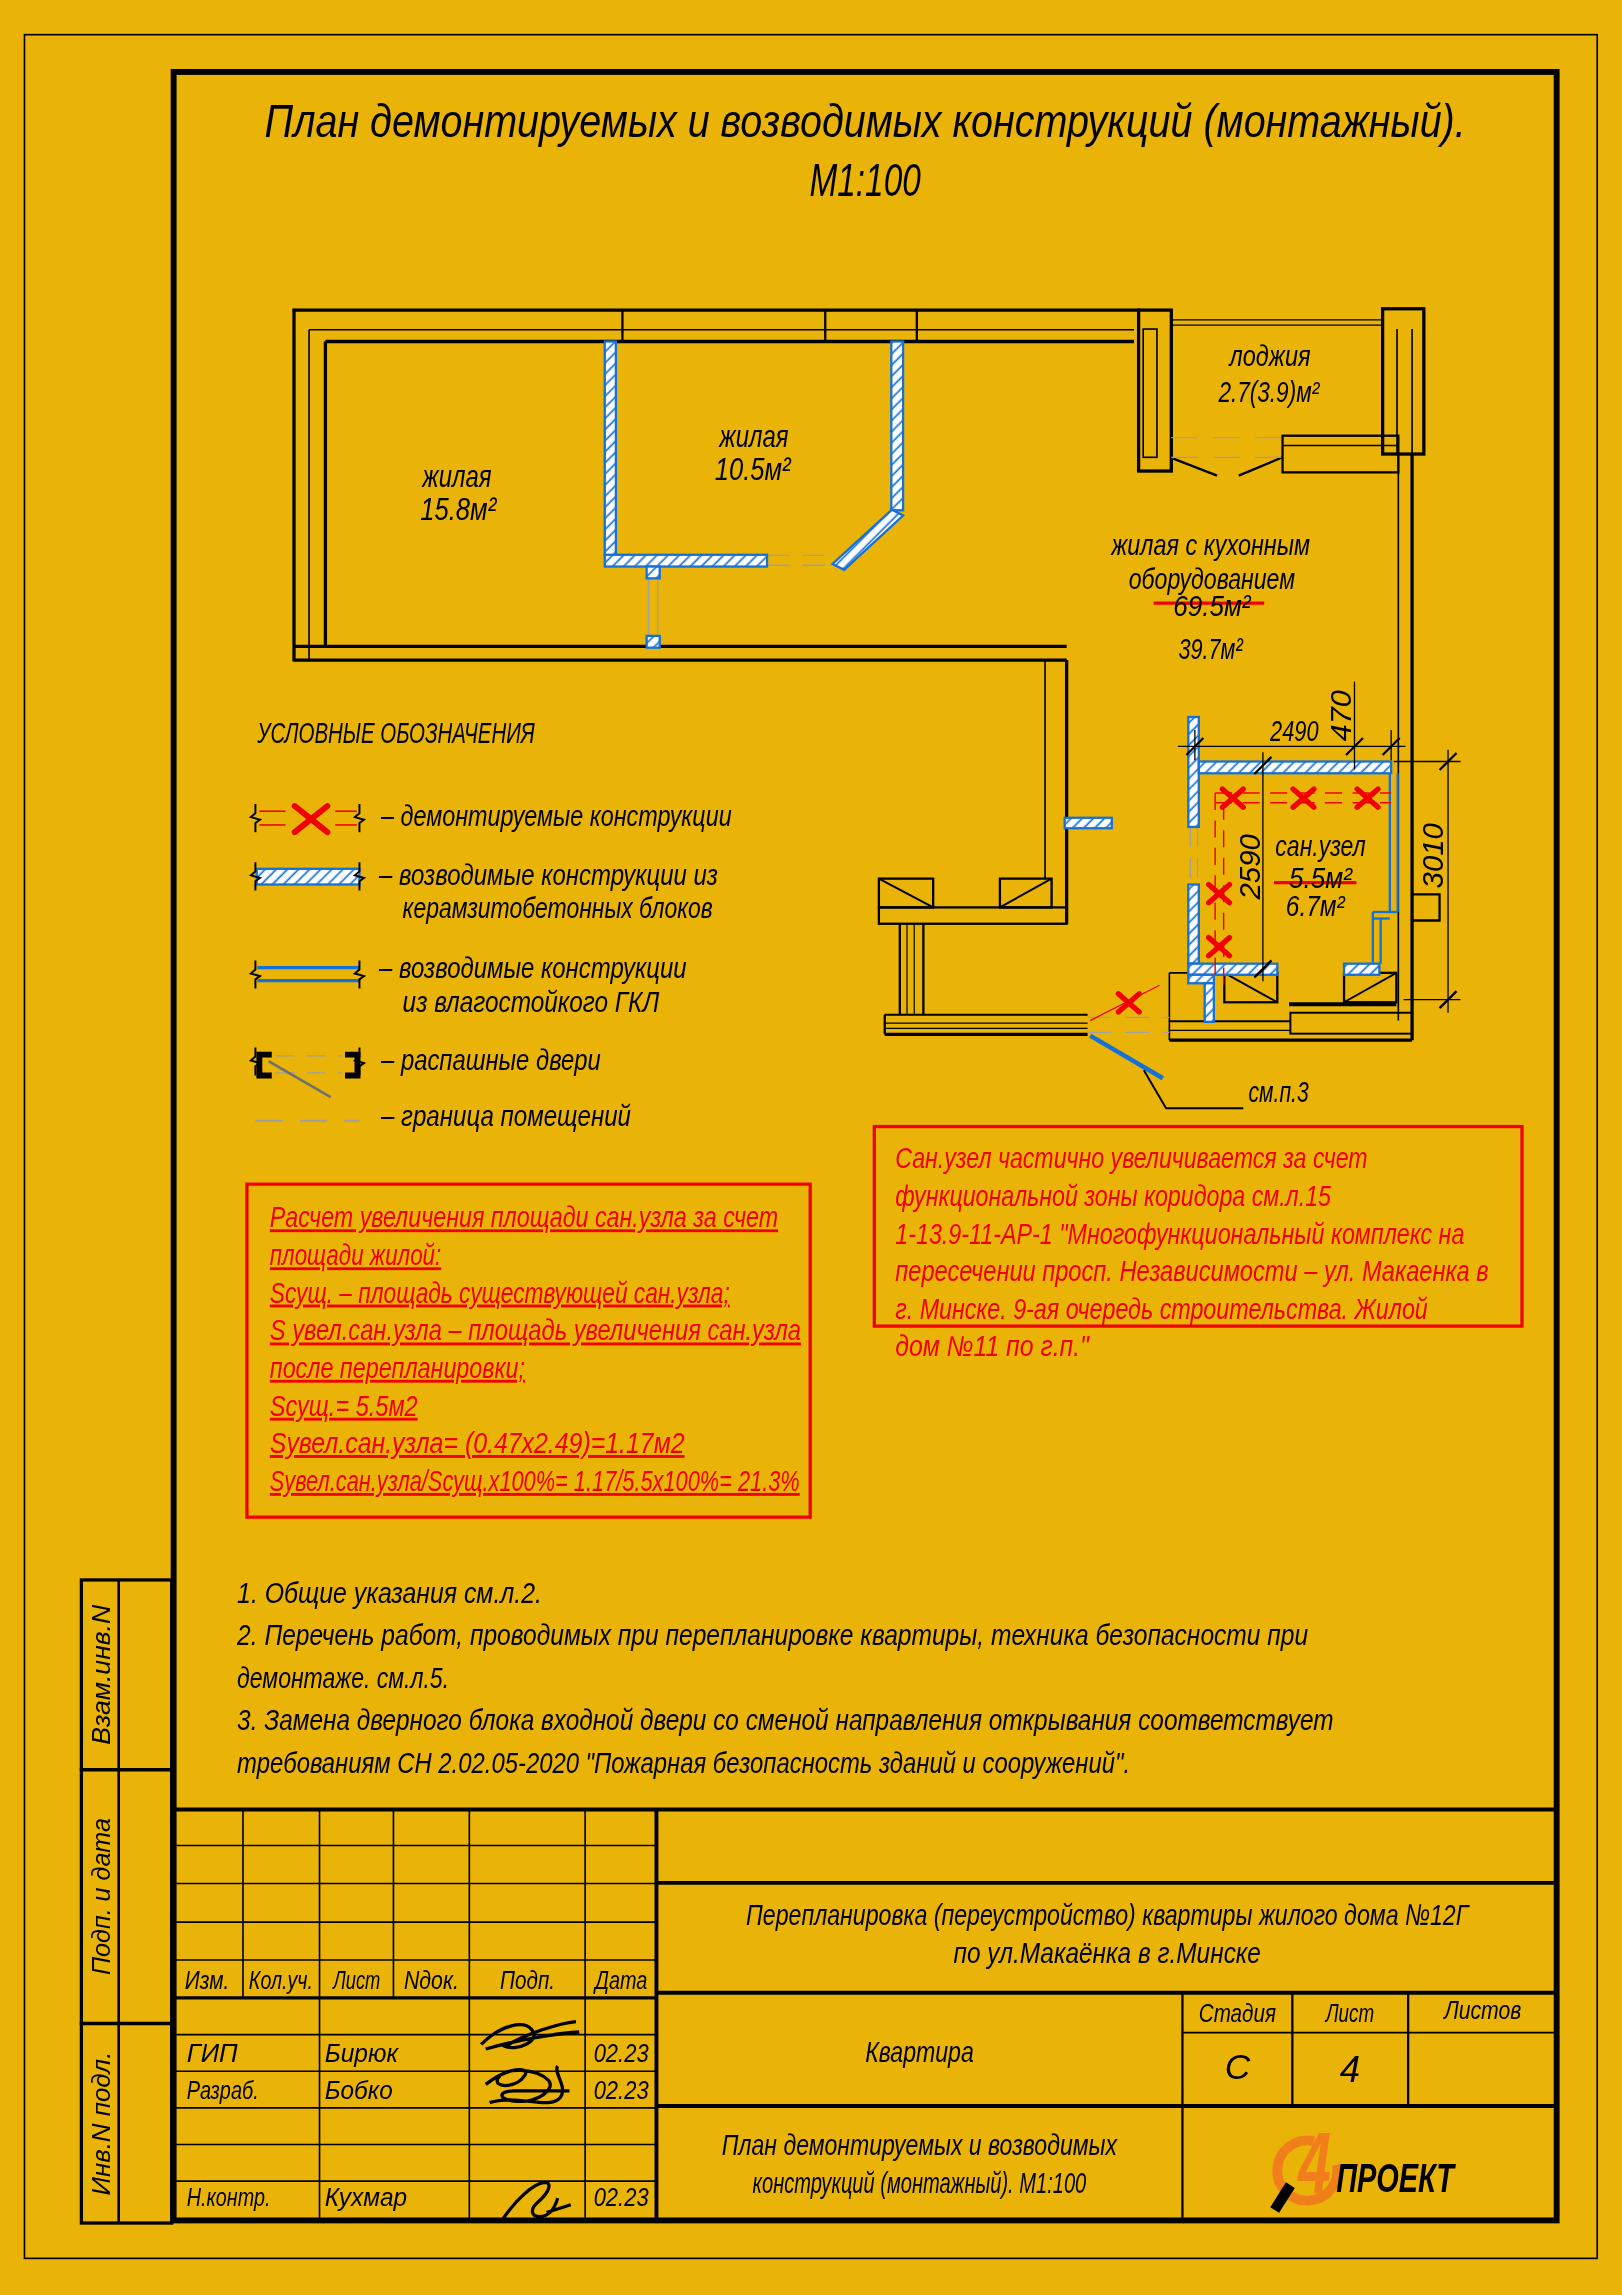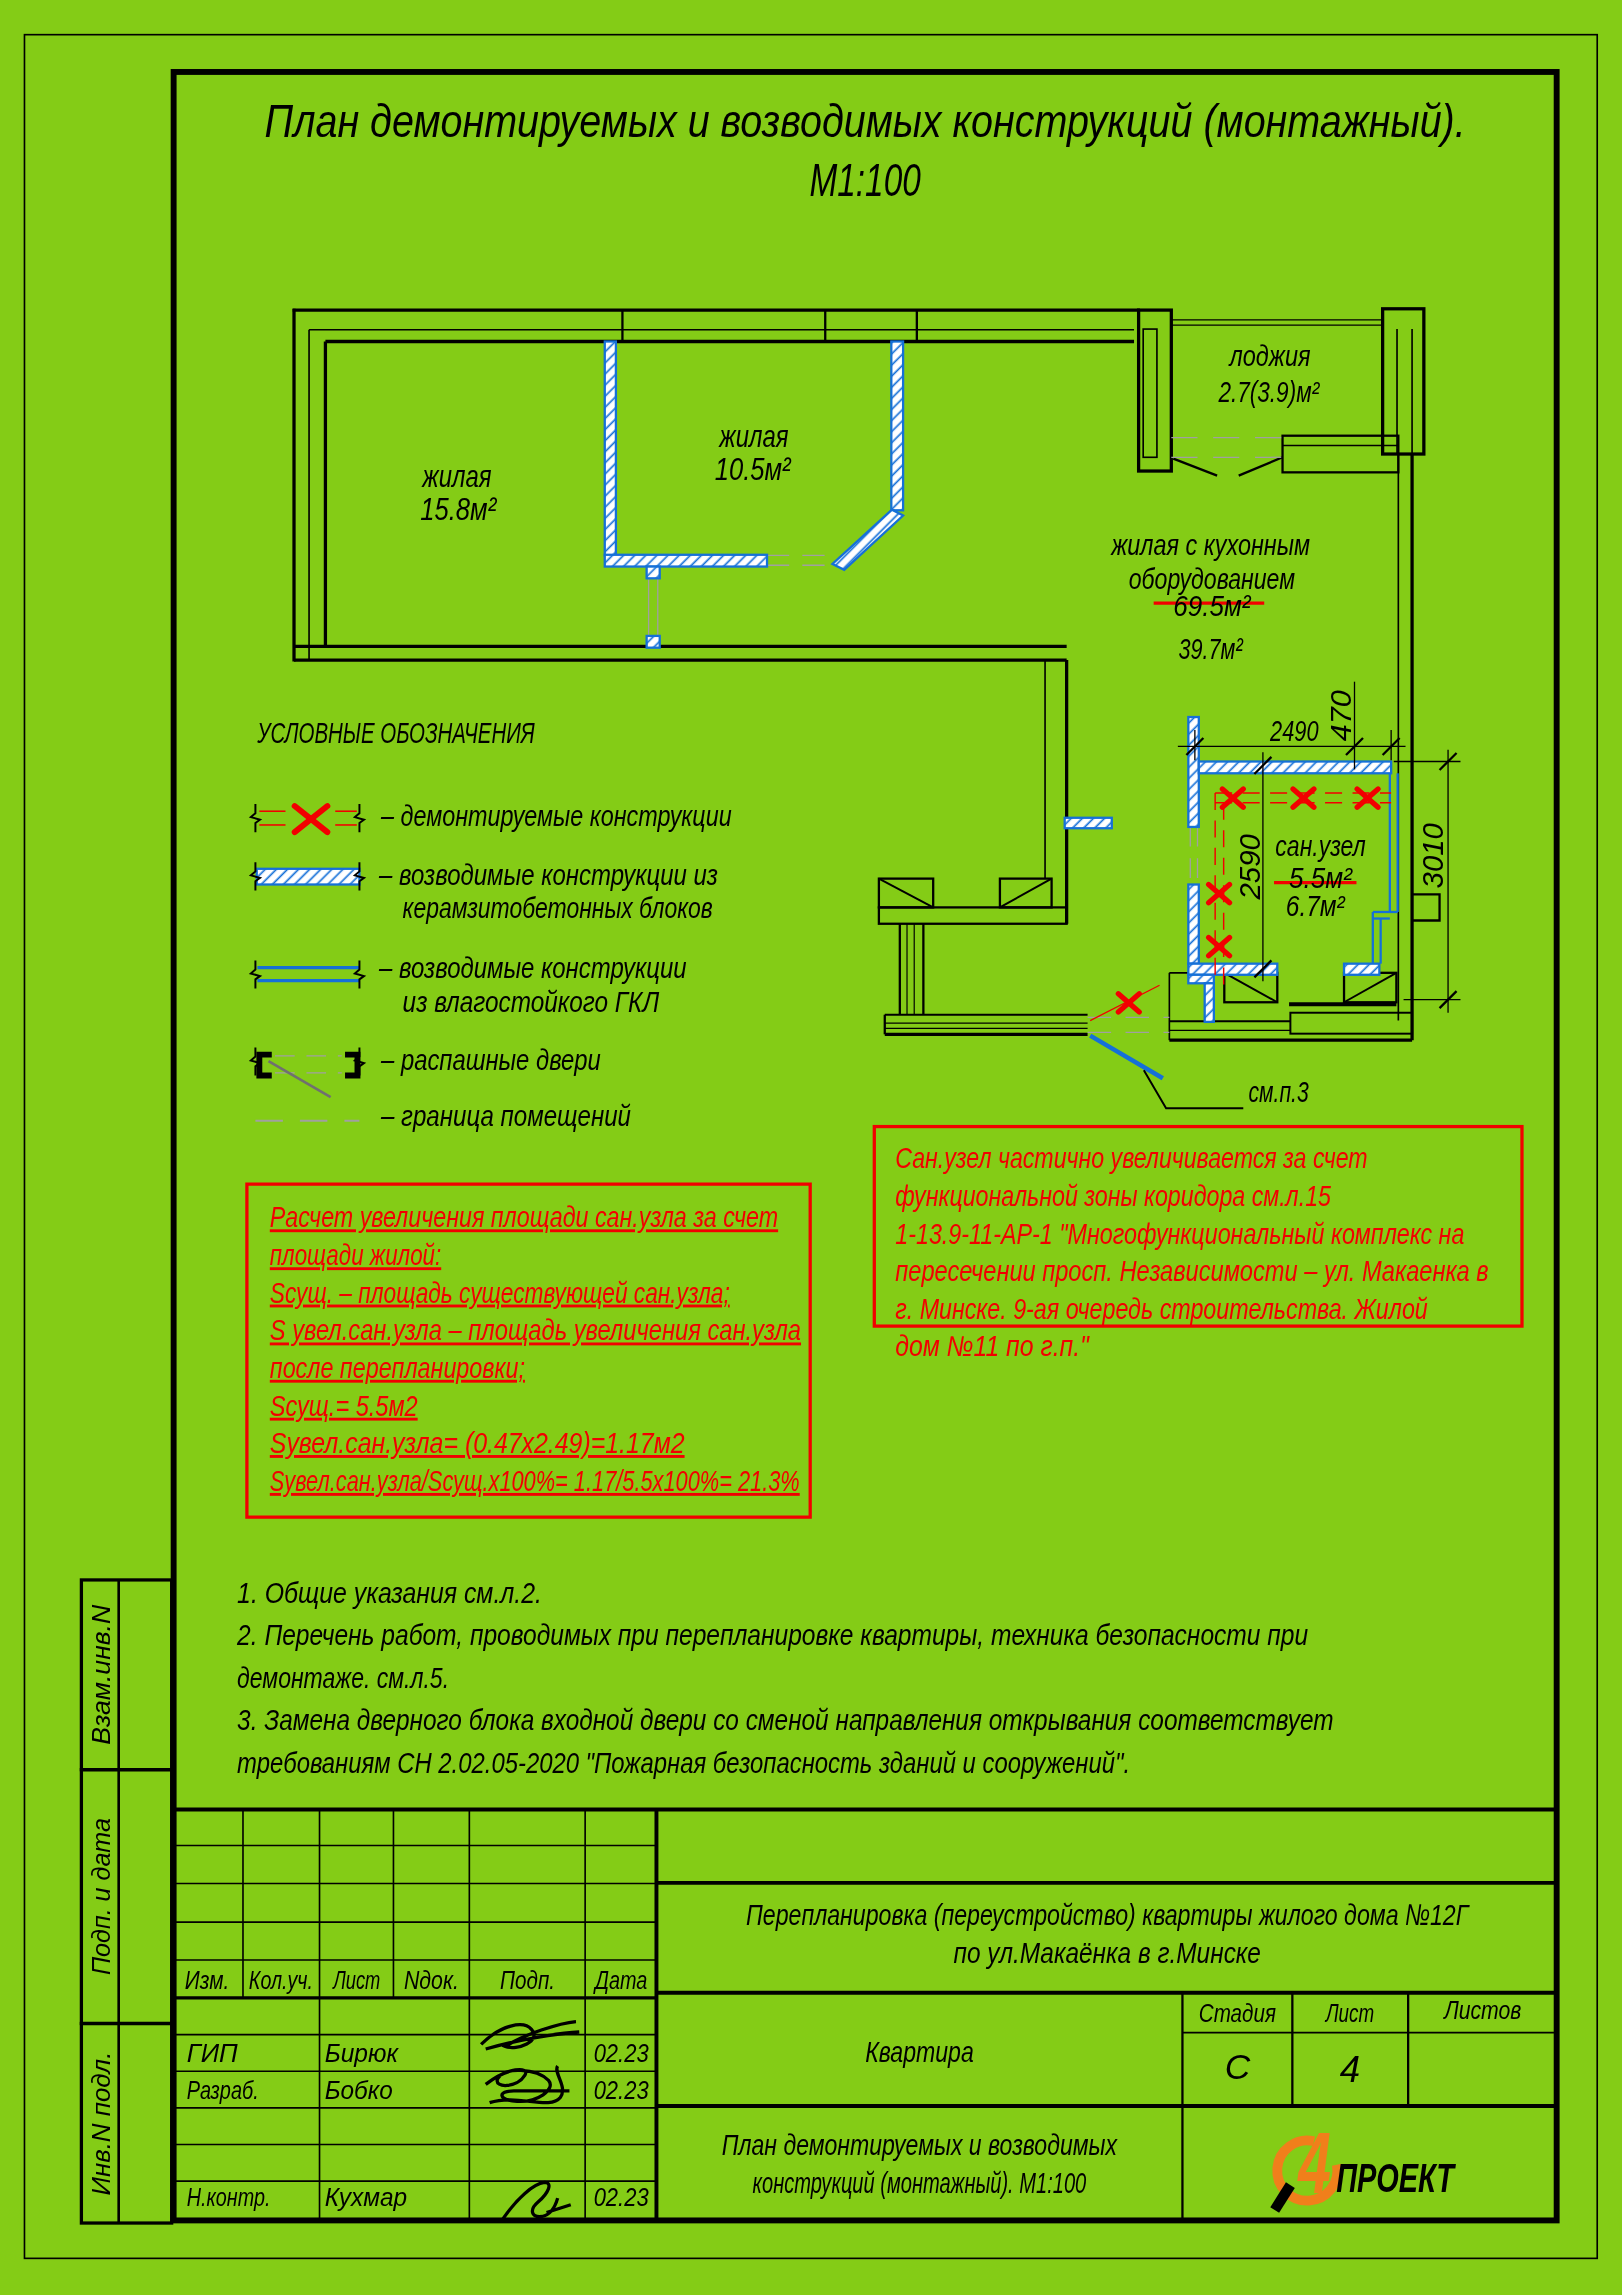--- a/index.html
+++ b/index.html
@@ -1,16 +1,16 @@
 <!DOCTYPE html>
 <html style="font-size:10.5px"><head>
 <meta charset="utf-8">
 <style>
   html,body{margin:0;padding:0;background:#ffffff;}
-  #page{position:relative;width:1623px;height:2295px;background:#84cc16;overflow:hidden;}
+  #page{position:relative;width:1623px;height:2295px;background:#eab308;overflow:hidden;}
   svg{position:absolute;left:0;top:0;}
   text{font-family:"Liberation Sans","DejaVu Sans",sans-serif;font-style:italic;fill:#000;}
   .red-t{fill:#f20000;}
   .underl{text-decoration:underline;}
   .k{stroke:#000;fill:none;}
   .g{stroke:#a0a0a0;fill:none;}
   .b{stroke:#1570d8;fill:none;}
   .r{stroke:#f20000;fill:none;}
   .hatch{fill:url(#bh);stroke:#1570d8;stroke-width:3.5;}
 </style>

